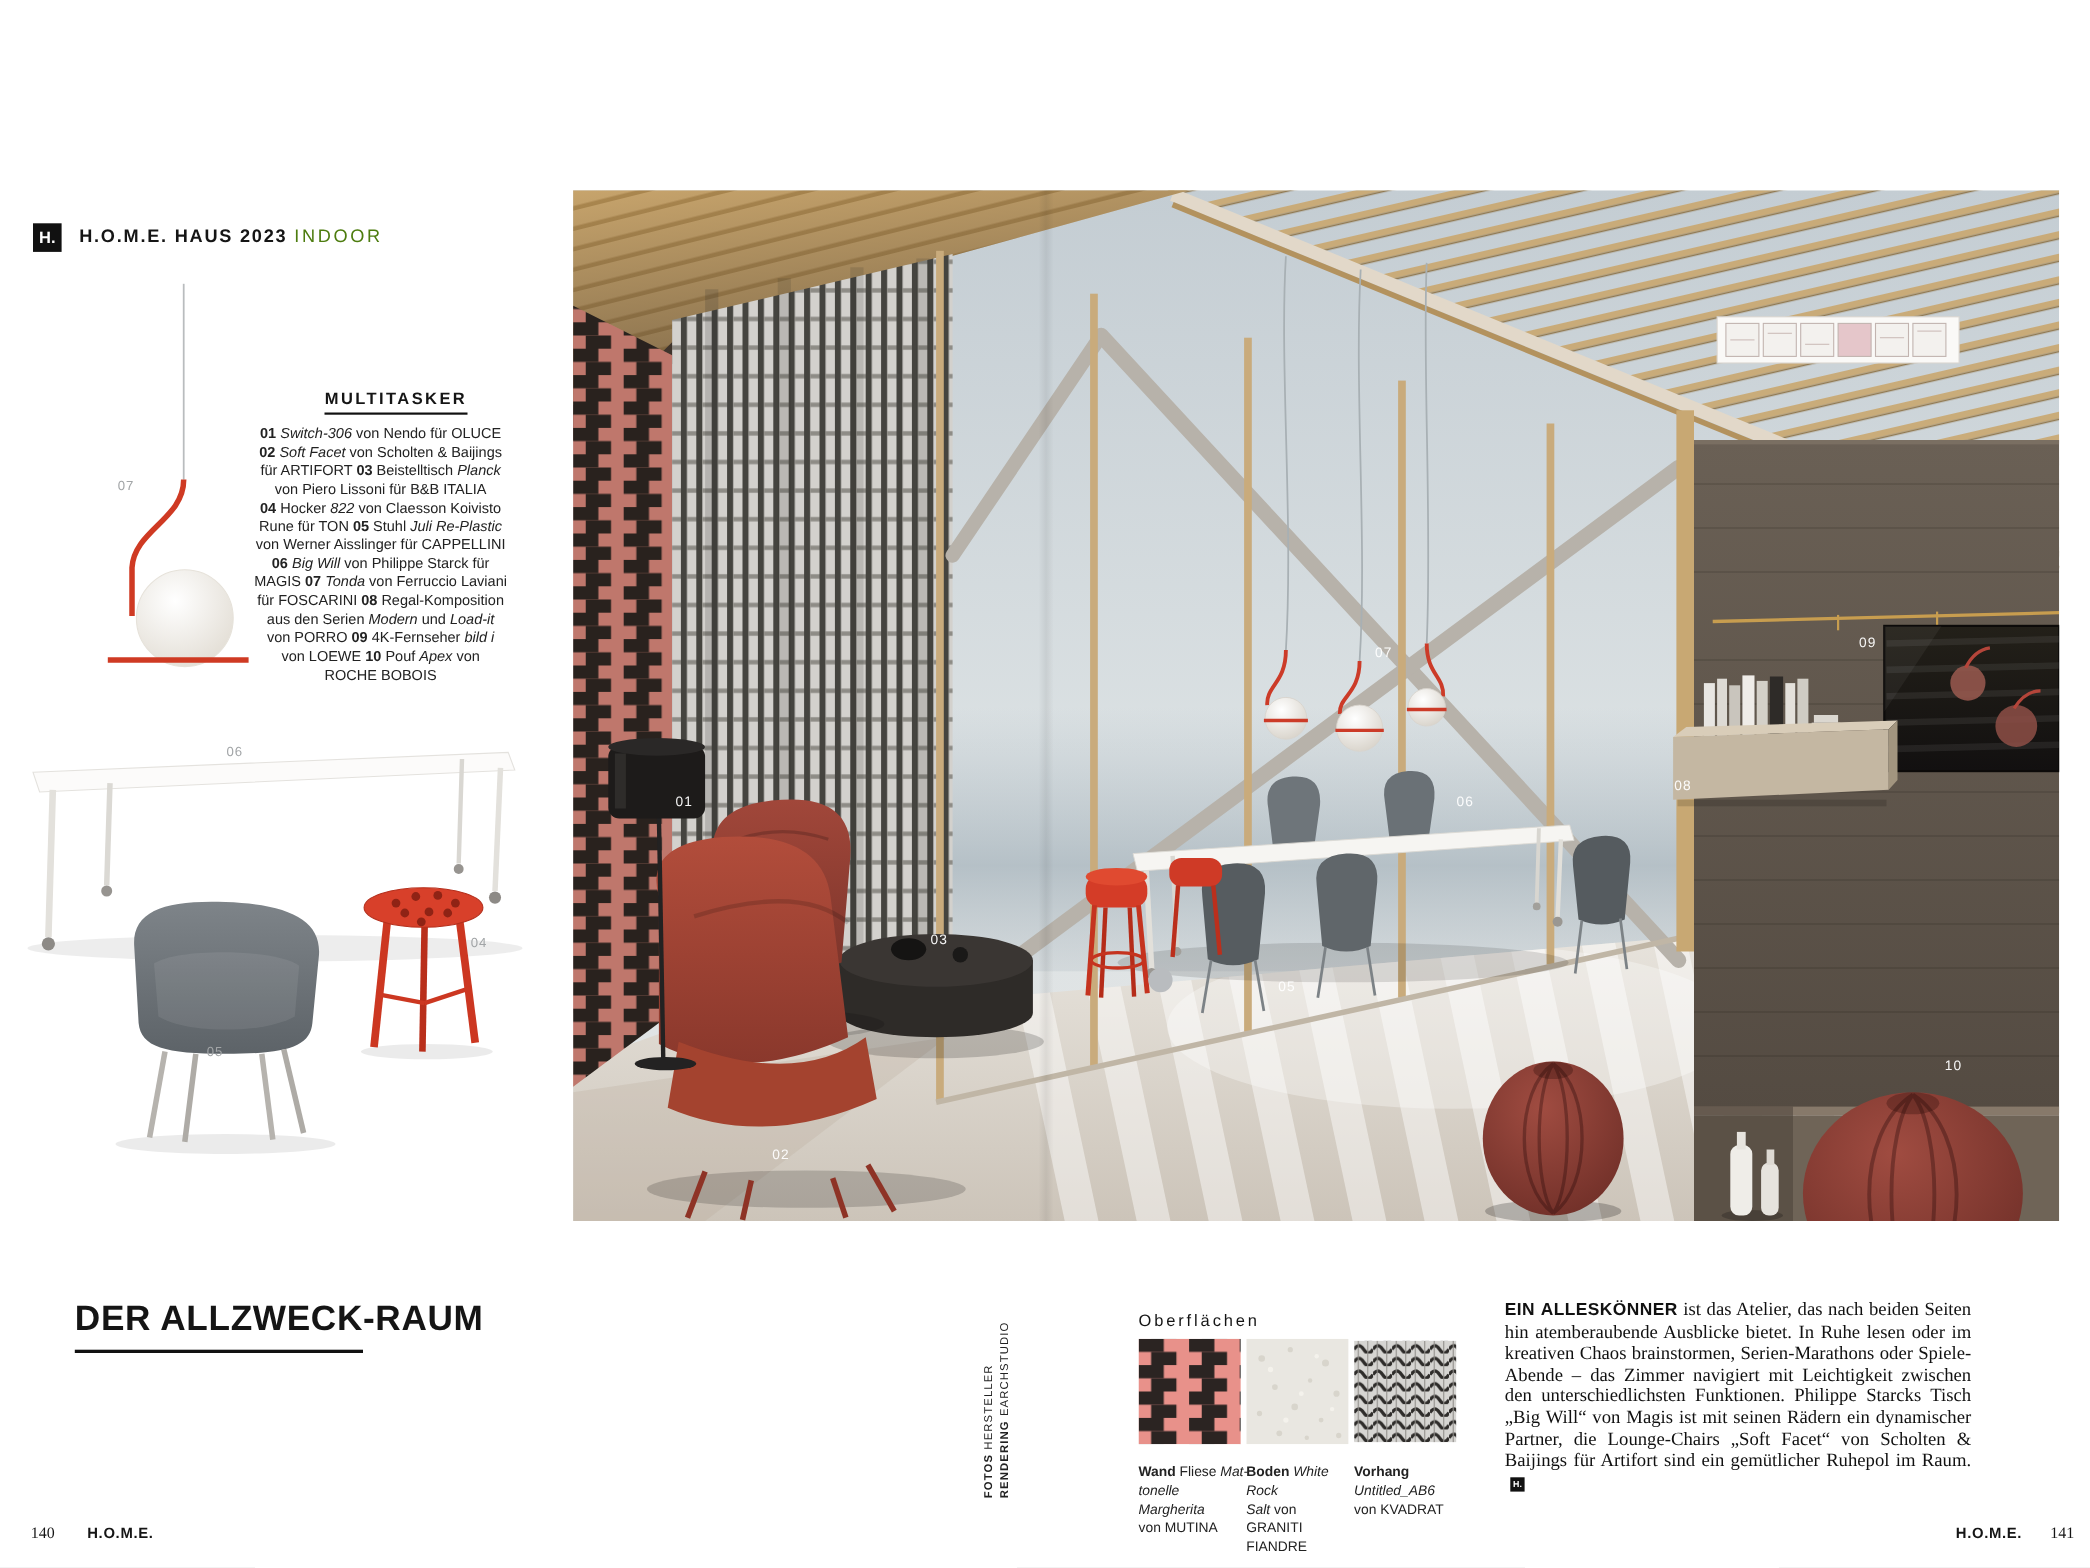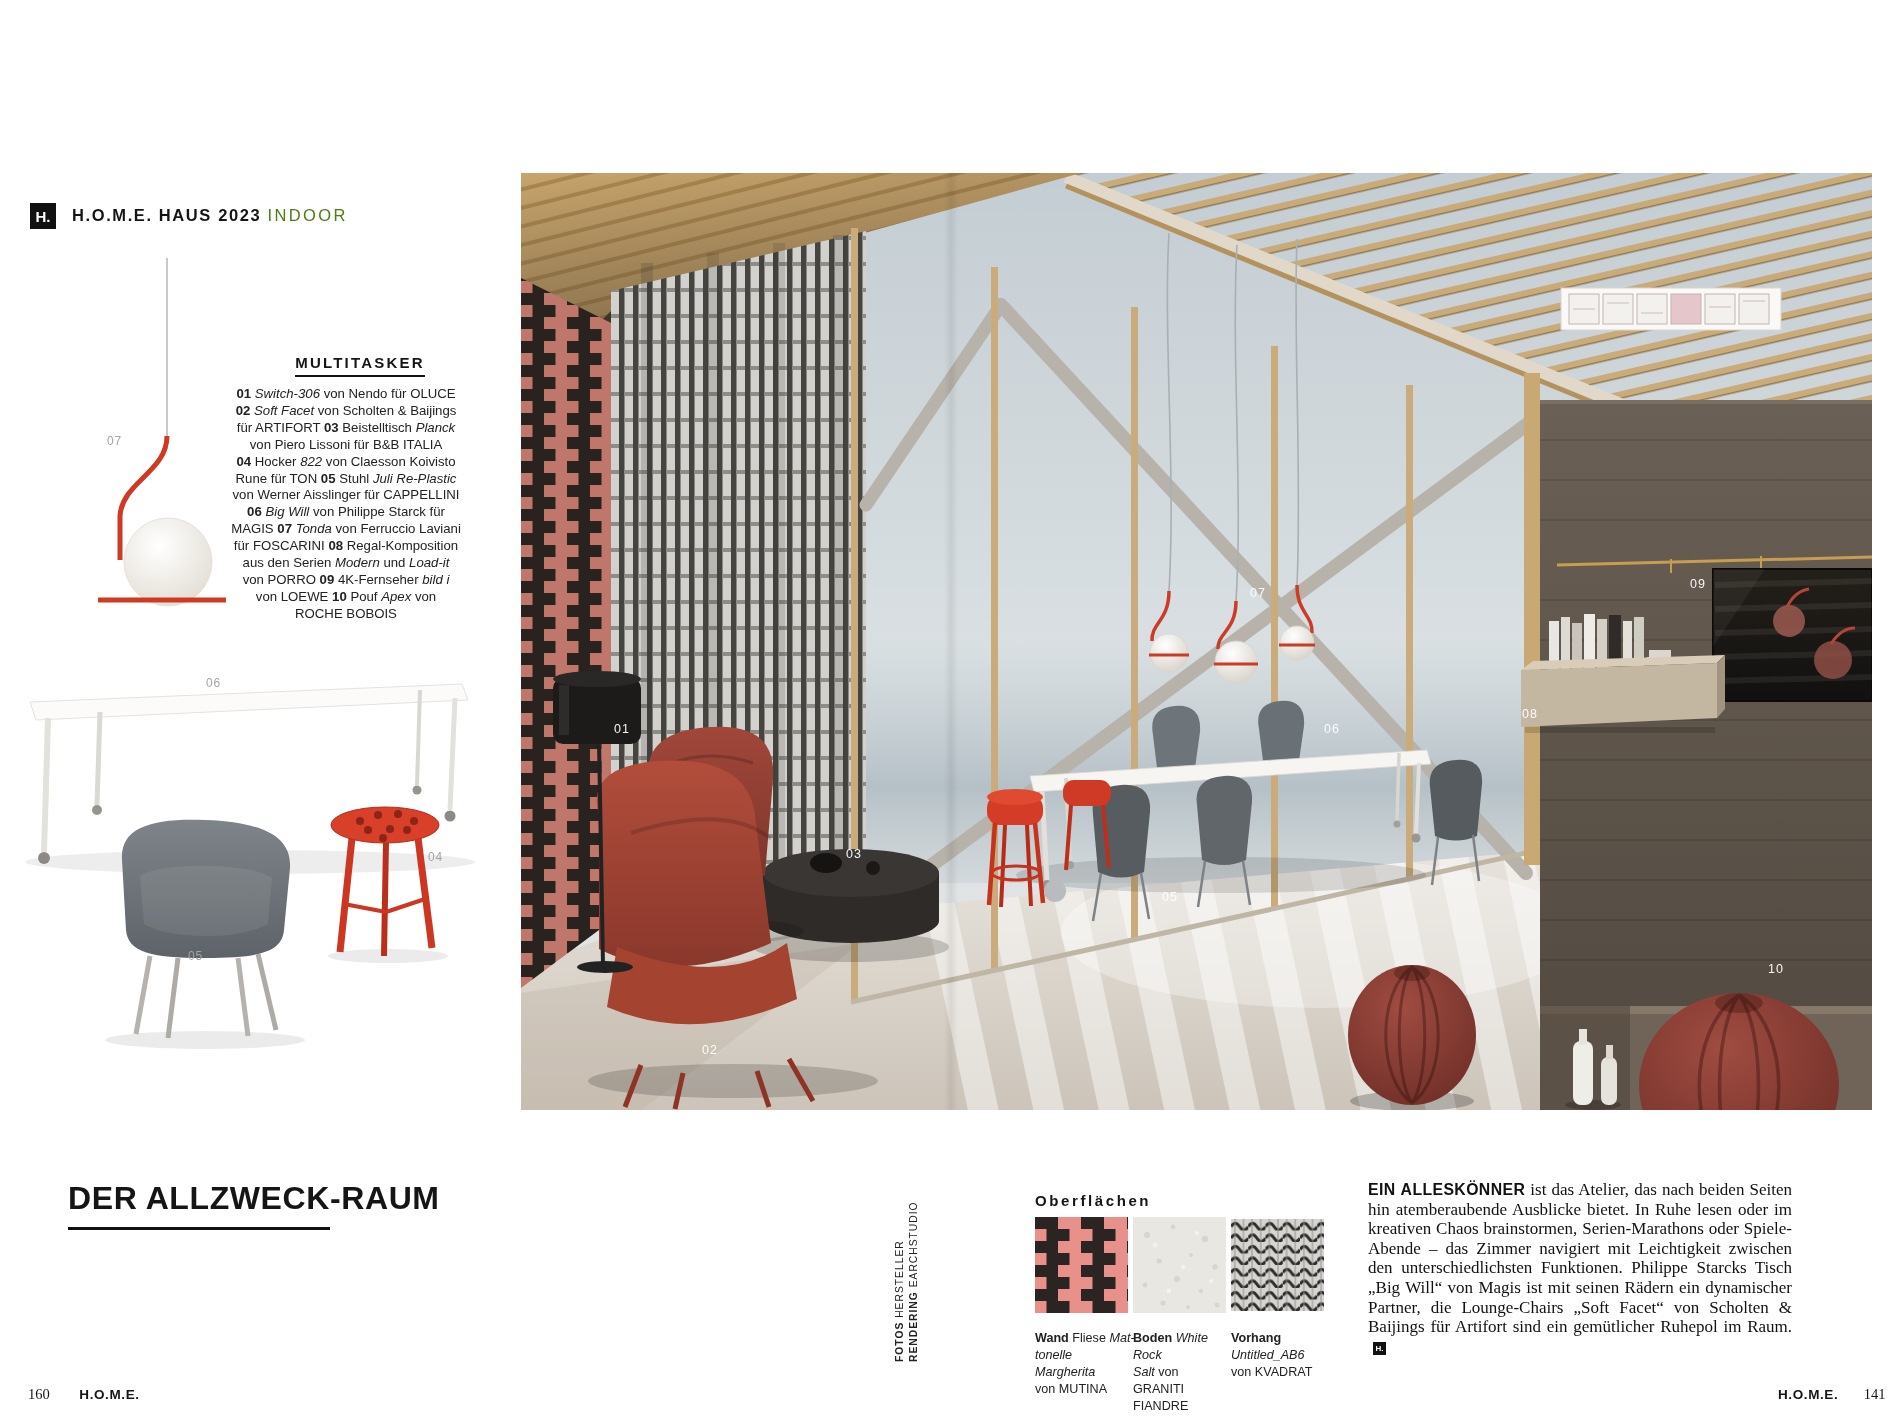--- a/index.html
+++ b/index.html
@@ -30,21 +30,21 @@
 
   
   #photo-labels span{position:absolute;font-size:12.5px;letter-spacing:1px;color:#fff;opacity:.95;}
   #left-labels span{position:absolute;font-size:12px;letter-spacing:.8px;color:#a2a5a7;}
 
   
   #credits{left:893px;top:1362px;transform:rotate(-90deg);transform-origin:0 0;width:132px;
            font-size:10.3px;letter-spacing:1px;color:#222;line-height:14px;white-space:nowrap;}
 
   
-  #surf-head{left:1035px;top:1192px;font-size:15px;font-weight:700;letter-spacing:2.6px;}
+  #surf-head{left:1035px;top:1192px;font-size:15px;font-weight:400;letter-spacing:2.6px;}
   .swatch{top:1217px;width:93px;height:96px;}
   .caption{top:1330px;width:100px;font-size:12.6px;line-height:17px;color:#222;}
 
   
   #article{left:1368px;top:1180px;width:424px;font-family:"Liberation Serif",serif;
            font-size:17px;line-height:19.6px;text-align:justify;color:#111;}
   #article .lead{font-family:"Liberation Sans",sans-serif;font-weight:700;font-size:15.8px;letter-spacing:.4px;}
   #endmark{display:inline-block;width:13px;height:13px;background:#111;color:#fff;text-align:center;
            font-family:"Liberation Sans",sans-serif;font-size:8px;font-weight:700;line-height:13px;
            vertical-align:1px;margin-left:5px;}
@@ -154,21 +154,21 @@
   <div id="left-labels" class="abs" style="left:0;top:0;width:1900px;height:1425px;pointer-events:none">
       <span style="left: 107px; top: 434px;">07</span>
       <span style="left: 206px; top: 676px;">06</span>
       <span style="left: 428px; top: 850px;">04</span>
       <span style="left: 188px; top: 949px;">05</span>
     </div>
 
   <div id="headline" class="abs">DER ALLZWECK-RAUM</div>
 
   <div id="folio-l" class="abs folio">
-    <span class="num">160</span>
+    <span class="num">140</span>
     <span style="display:inline-block;width:22px"></span>
     <span class="mag">H.O.M.E.</span>
   </div>
 
   <svg class="abs" style="left:521px;top:173px" width="1351" height="937" viewBox="0 0 1351 937">
     <defs>
       <linearGradient id="skyG" x1="0" y1="0" x2="0" y2="1">
         <stop offset="0" stop-color="#c4cdd3"></stop>
           <stop offset=".55" stop-color="#dbe1e3"></stop>
         <stop offset="1" stop-color="#e4e6e6"></stop>

